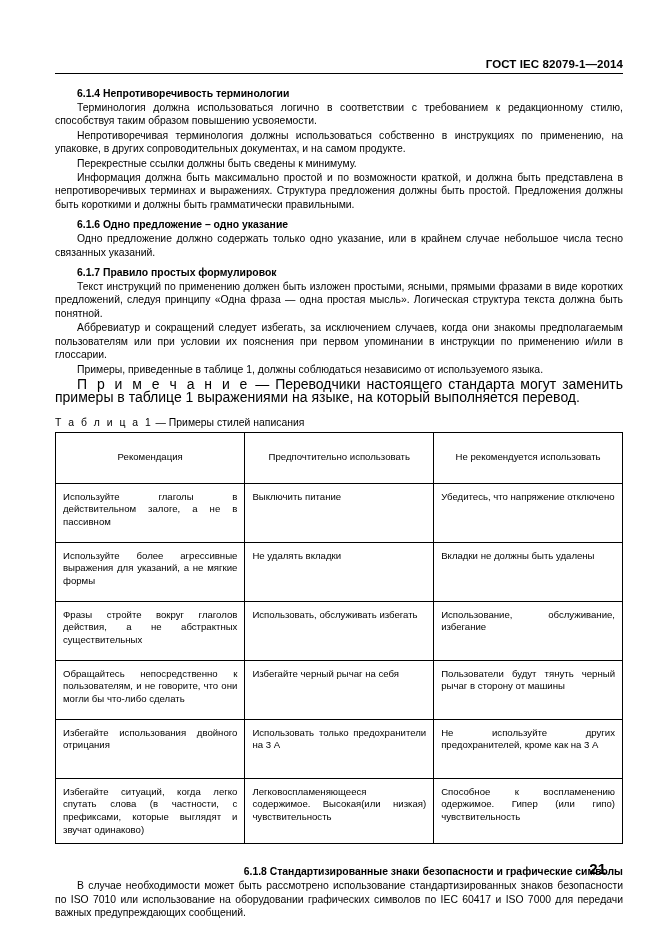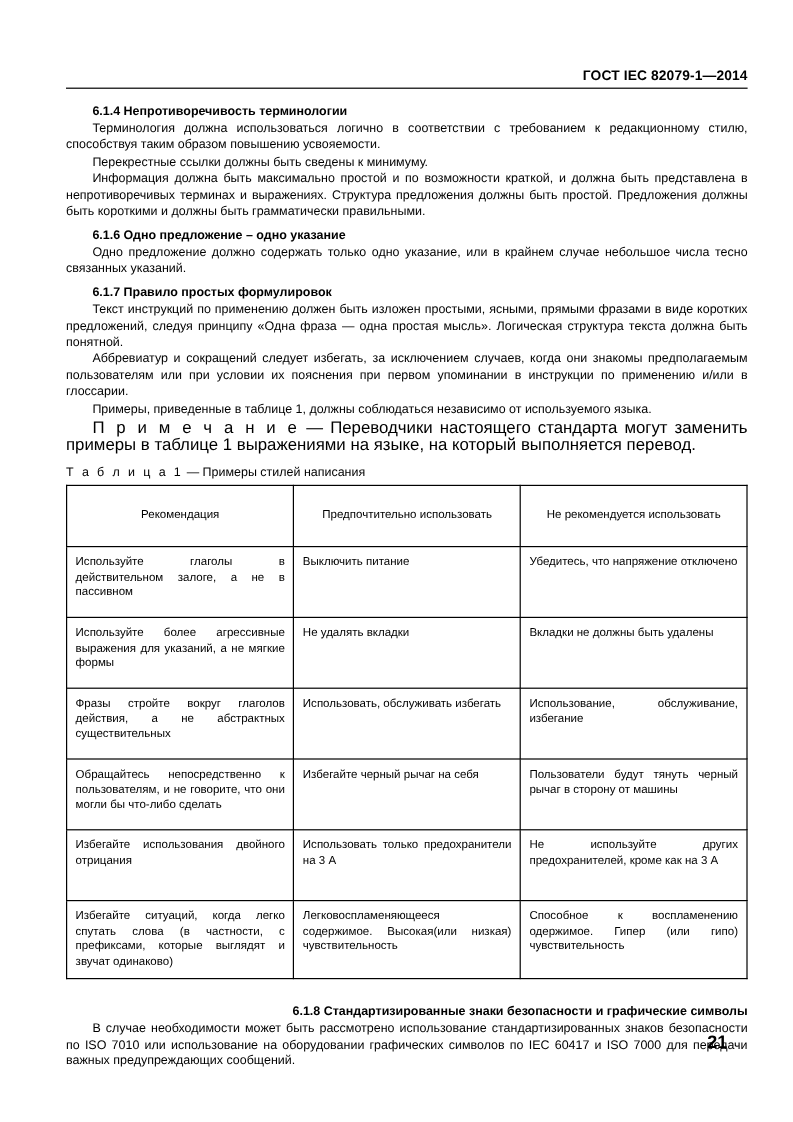--- a/index.html
+++ b/index.html
@@ -111,20 +111,21 @@
 </head>
 <body>
 
 <div class="page">
 
   <div class="header">ГОСТ IEC 82079-1—2014</div>
   <div class="header-rule"></div>
 
   <h3 class="section">6.1.4 Непротиворечивость терминологии</h3>
   <p class="body">Терминология должна использоваться логично в соответствии с требованием к редакционному стилю, способствуя таким образом повышению усвояемости.</p>
+  <p class="body">Непротиворечивая терминология должны использоваться собственно в инструкциях по применению, на упаковке, в других сопроводительных документах, и на самом продукте.</p>
 
   <p class="body">Перекрестные ссылки должны быть сведены к минимуму.</p>
   <p class="body">Информация должна быть максимально простой и по возможности краткой, и должна быть представлена в непротиворечивых терминах и выражениях. Структура предложения должны быть простой. Предложения должны быть короткими и должны быть грамматически правильными.</p>
 
   <h3 class="section">6.1.6 Одно предложение – одно указание</h3>
   <p class="body">Одно предложение должно содержать только одно указание, или в крайнем случае небольшое числа тесно связанных указаний.</p>
 
   <h3 class="section">6.1.7 Правило простых формулировок</h3>
   <p class="body">Текст инструкций по применению должен быть изложен простыми, ясными, прямыми фразами в виде коротких предложений, следуя принципу «Одна фраза — одна простая мысль». Логическая структура текста должна быть понятной.</p>
   <p class="body">Аббревиатур и сокращений следует избегать, за исключением случаев, когда они знакомы предполагаемым пользователям или при условии их пояснения при первом упоминании в инструкции по применению и/или в глоссарии.</p>

